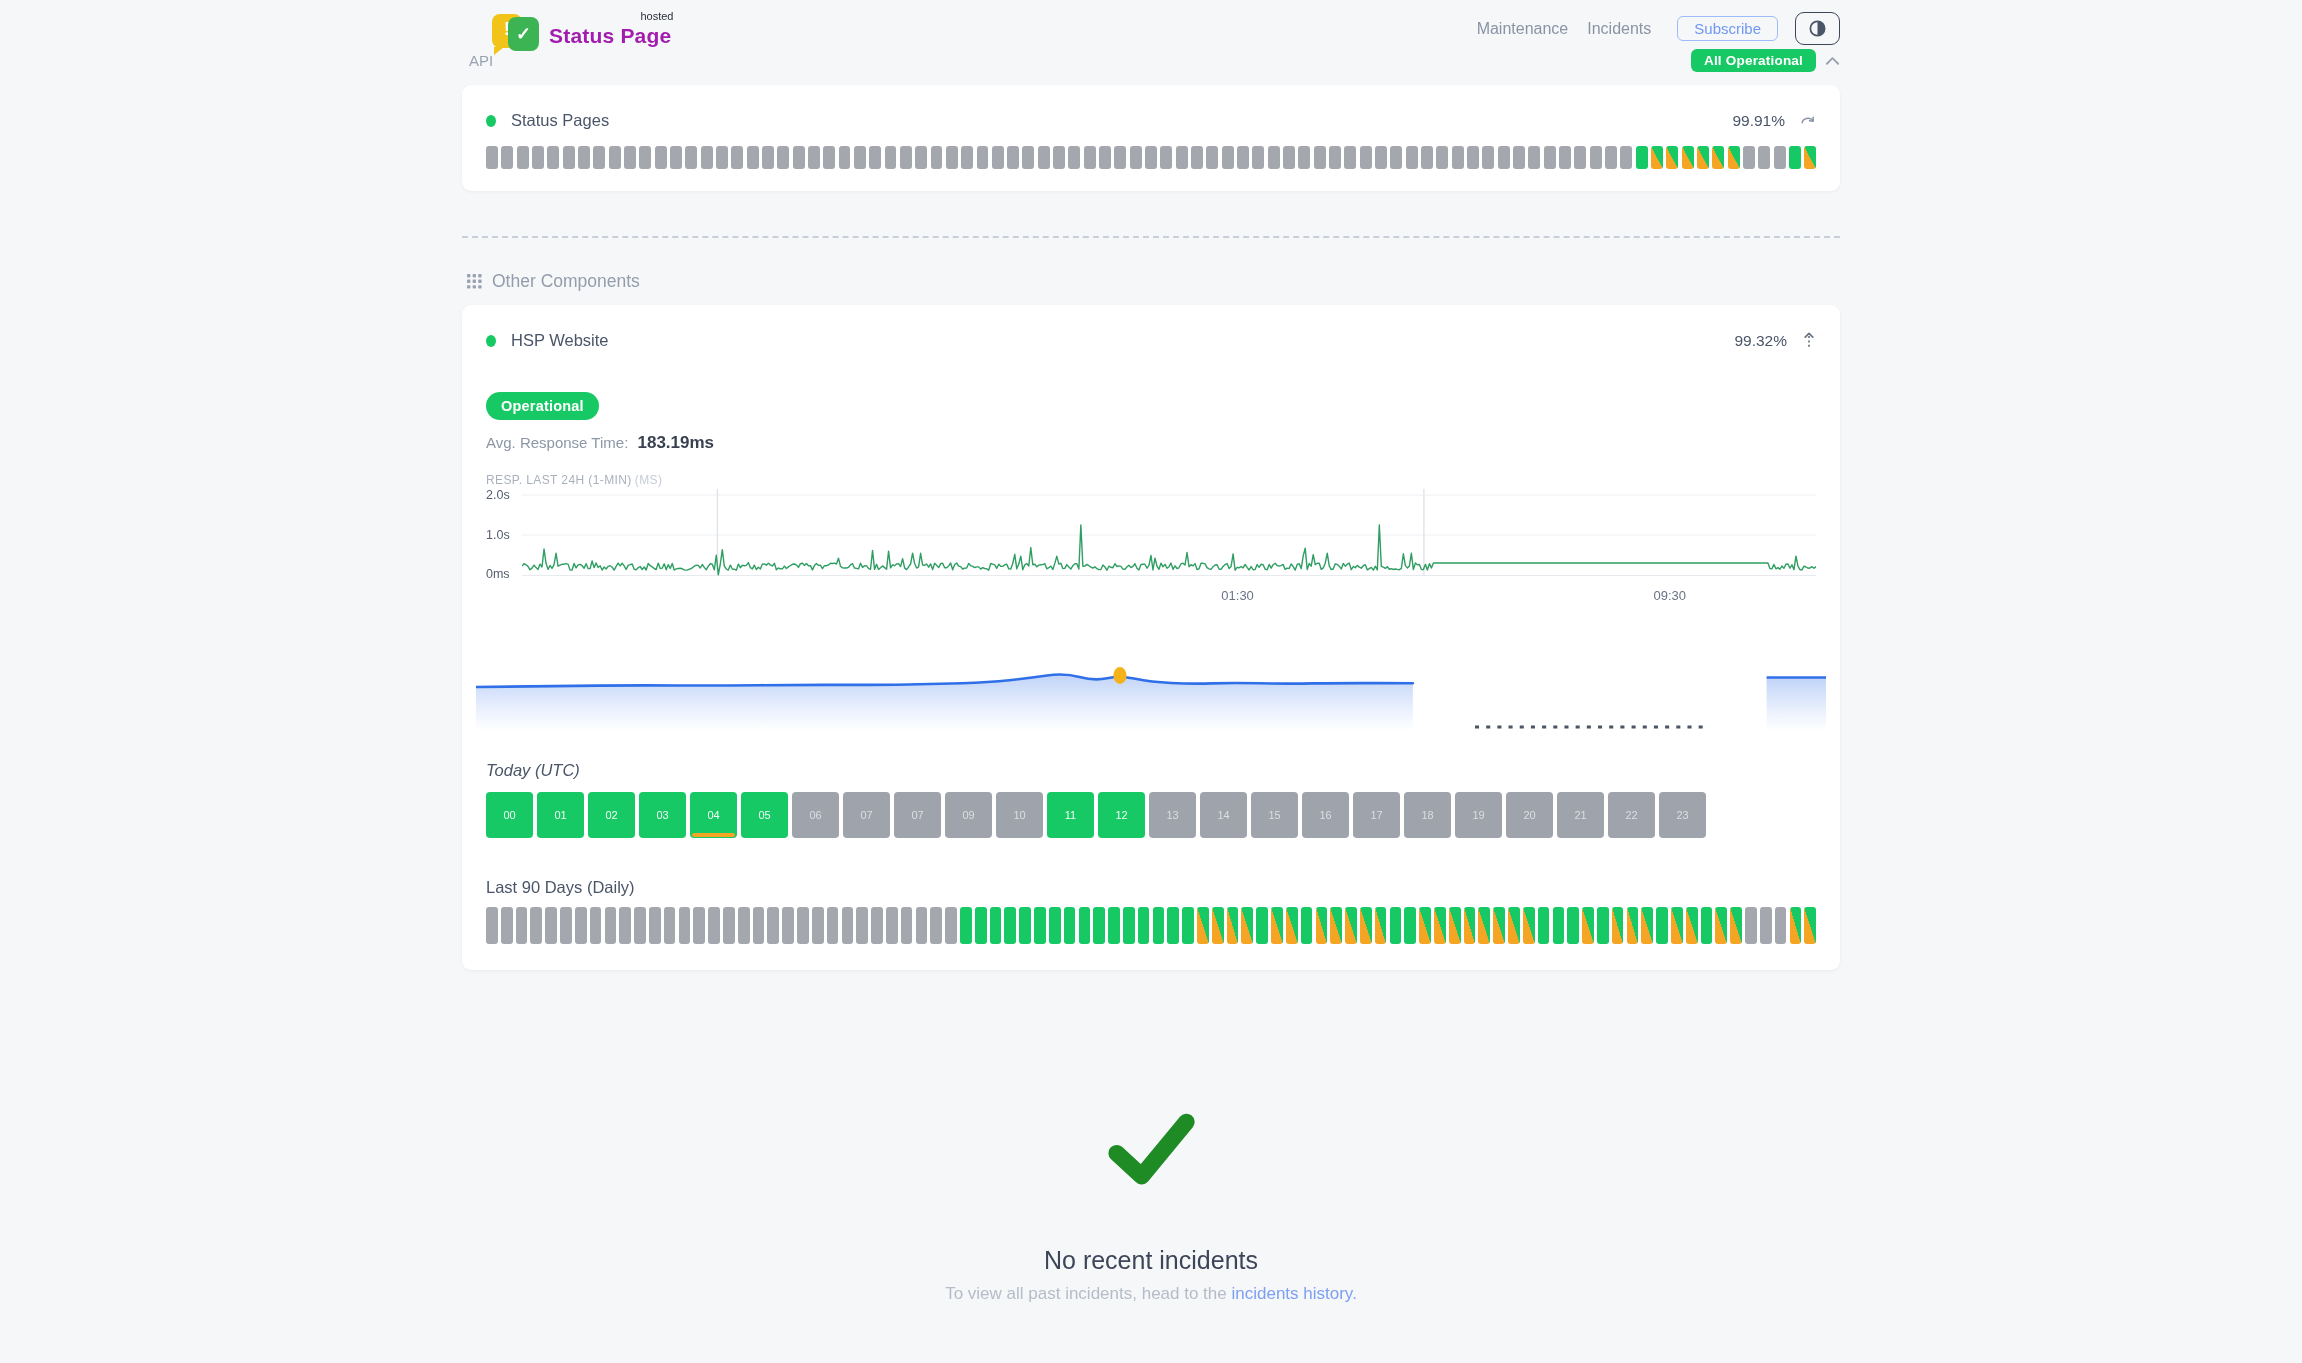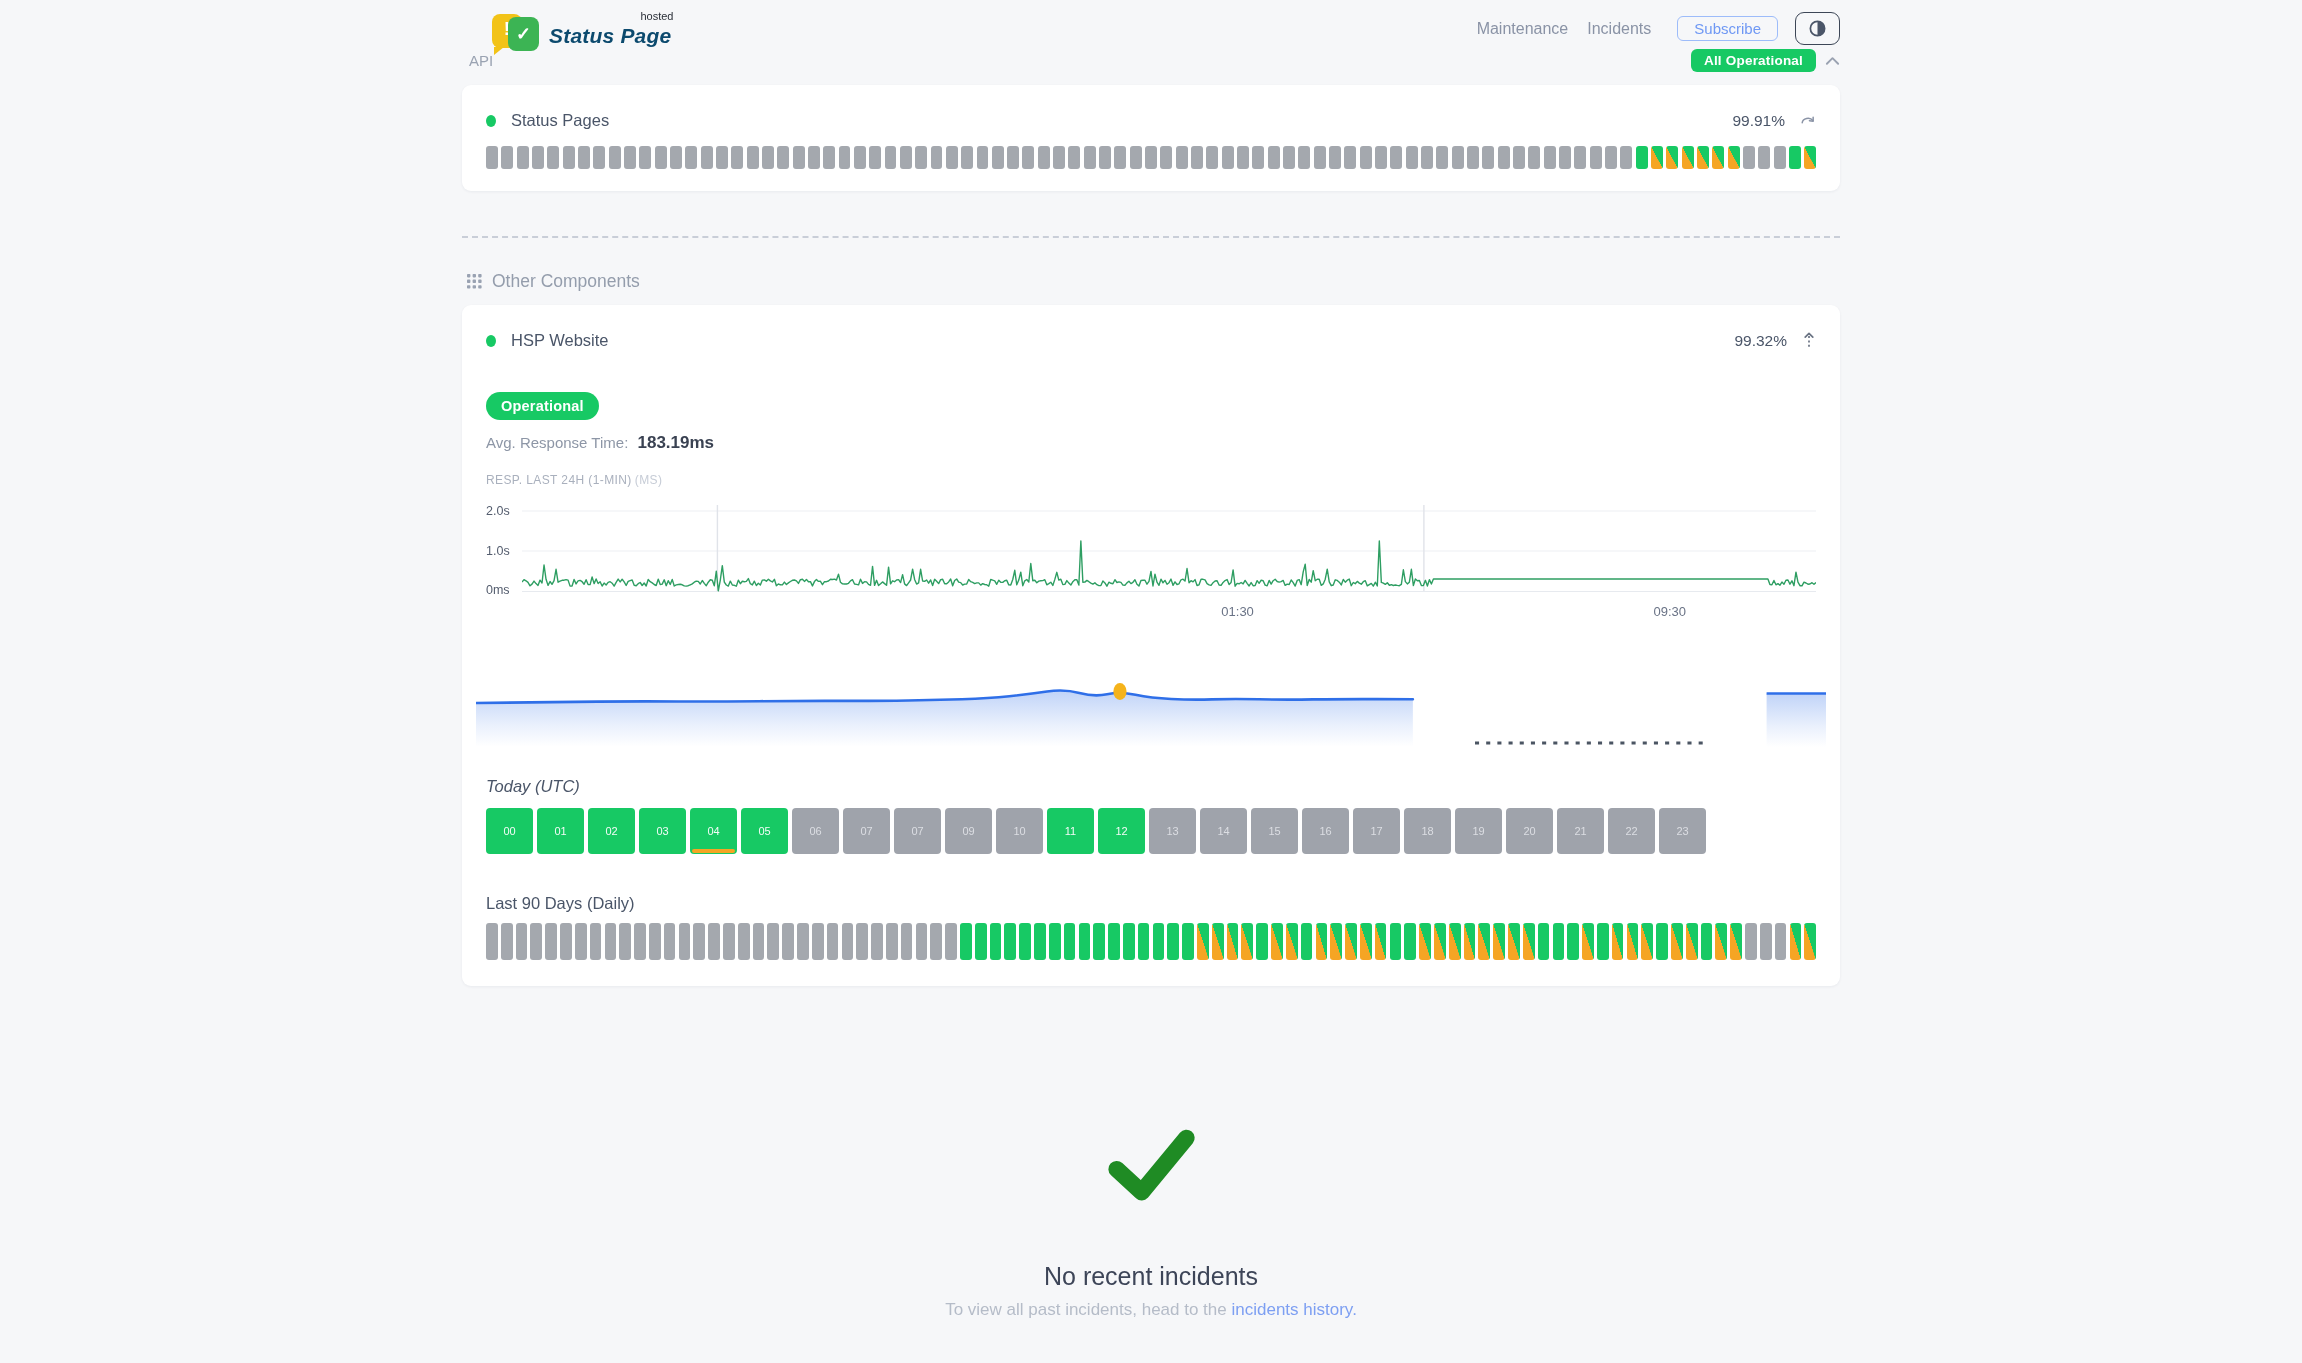--- a/index.html
+++ b/index.html
@@ -11,21 +11,21 @@
   .header { display:flex; justify-content:space-between; align-items:flex-start; padding-top:12px; height:62px; }
   .logo { display:flex; align-items:flex-start; margin-left:30px; cursor:pointer; }
   .logo-icon { position:relative; width:48px; height:42px; margin-top:2px; }
   .bubble-yellow { position:absolute; left:0; top:0; width:30px; height:34px; background:#f2c318; border-radius:8px; z-index:1; }
   .bubble-yellow:after { content:""; position:absolute; left:2px; bottom:-7px; width:0; height:0;
       border-left:10px solid #f2c318; border-bottom:8px solid transparent; }
   .bubble-yellow .excl { position:absolute; left:0; right:0; top:4px; text-align:center; color:#fff; font-weight:bold; font-size:19px; }
   .bubble-green { position:absolute; left:16px; top:3px; width:31px; height:34px; background:#3cb454; border-radius:8px; z-index:2;
       display:flex; align-items:center; justify-content:center; color:#fff; font-size:18px; font-weight:bold; }
   .logo-text-wrap { margin-left:9px; position:relative; padding-top:12px; }
-  .logo-brand { font-size:21px; font-weight:bold; color:#0c4a6e; letter-spacing:0.2px;font-style:italic; }
+  .logo-brand { font-size:21px; font-weight:bold; color:#a21caf; letter-spacing:0.2px; }
   .logo-sup { position:absolute; right:-2px; top:-2px; font-size:11px; color:#2a2f38; }
   .header-right { display:flex; flex-direction:column; align-items:flex-end; }
   .nav-row { display:flex; align-items:center; }
   .nav-link { color:#8a93a6; font-size:16px; margin-right:19px; cursor:pointer; }
   .subscribe-btn { margin-left:7px; border:1.6px solid #9dbcfa; color:#6f98f4; background:transparent;
       font-size:15px; padding:3px 16px; border-radius:6px; cursor:pointer; font-family:inherit; }
   .theme-btn { margin-left:17px; width:45px; height:33px; border:1.6px solid #3d4757; border-radius:9px;
       background:transparent; display:flex; align-items:center; justify-content:center; cursor:pointer; }
   .badge-row { display:flex; align-items:center; margin-top:4px; }
   .status-badge { background:#17c964; color:#fff; font-size:13.5px; font-weight:bold;
@@ -56,21 +56,21 @@
   .card2 { margin-top:13px; padding-bottom:26px; }
 
   .op-badge { display:inline-block; margin-top:42px; background:#17c964; color:#fff; font-size:14.5px;
       font-weight:bold; padding:6px 15px; border-radius:16px; letter-spacing:0.2px; }
   .avg-line { margin-top:13px; font-size:15px; color:#8d96a6; }
   .avg-value { font-size:17px; color:#3a4252; font-weight:bold; margin-left:5px; }
   .resp-label { margin-top:20px; font-size:12px; color:#a9b0bd; letter-spacing:0.4px; }
   .resp-unit { color:#c6ccd6; margin-left:3px; }
 
   
-  .chart1-wrap { display:flex; margin-top:16px; }
+  .chart1-wrap { display:flex; }
   .chart1-ylabels { width:36px; position:relative; height:96px; flex:none; }
   .chart1-ylabels span { position:absolute; left:0; font-size:12.5px; color:#545d6e; }
   .chart1-plot { flex:1; position:relative; }
   .chart1-xlabels { position:relative; height:22px; margin-left:36px; }
   .chart1-xlabels span { position:absolute; top:5px; transform:translateX(-50%); font-size:13px; color:#6a7386; }
 
   
   .chart2-wrap { margin-top:32px; margin-left:-10px; margin-right:-10px; }
 
   .today-title { margin-top:24px; font-size:16.5px; color:#4a5568; font-weight:500;font-style:italic; }

